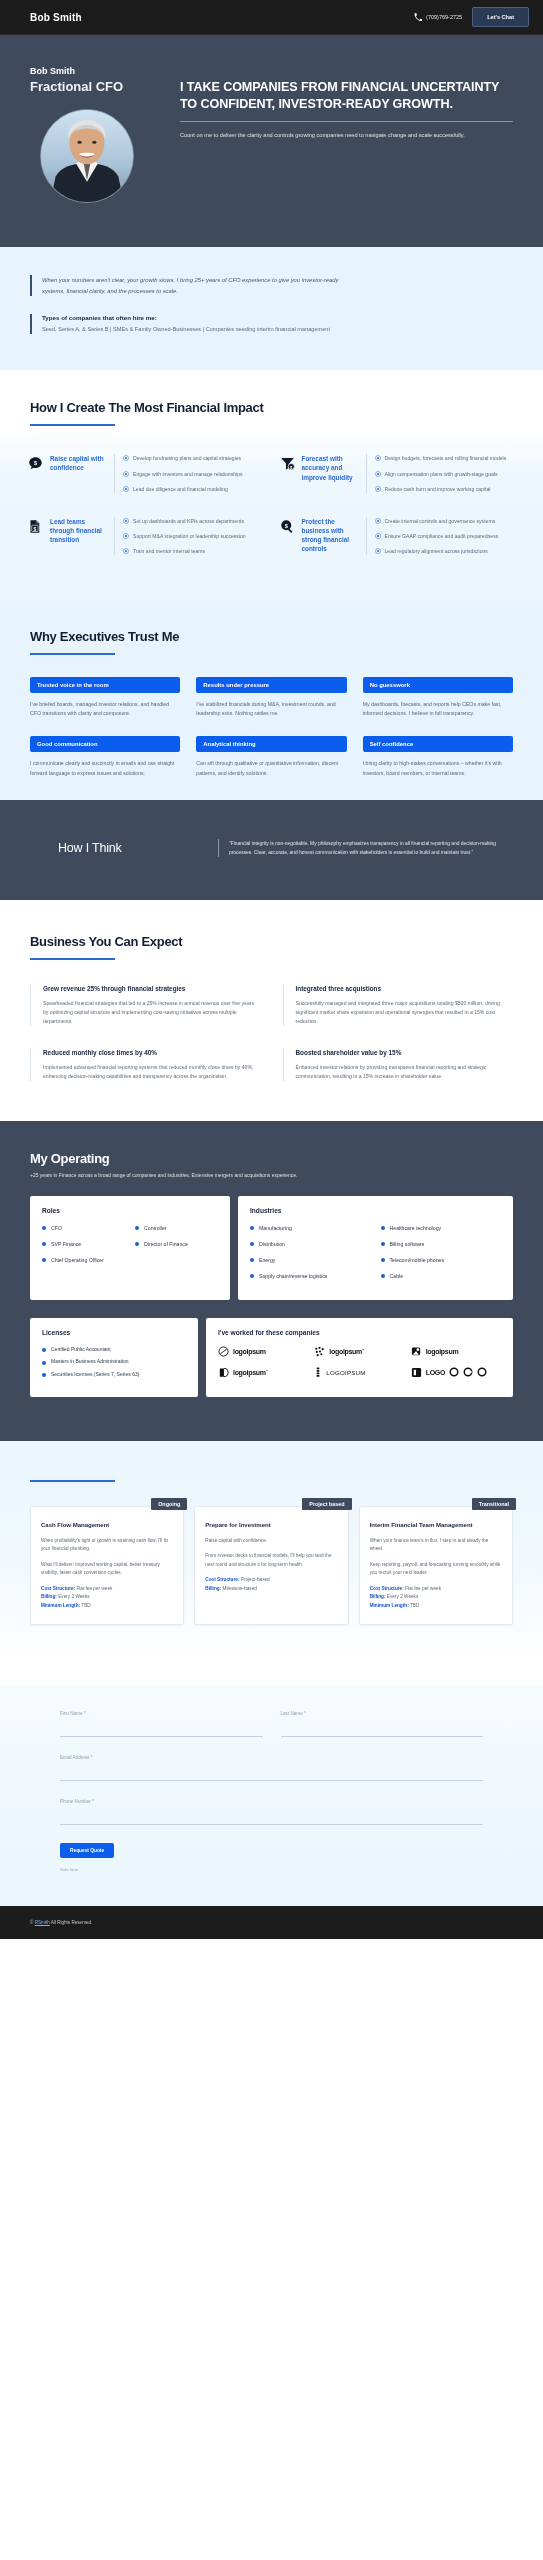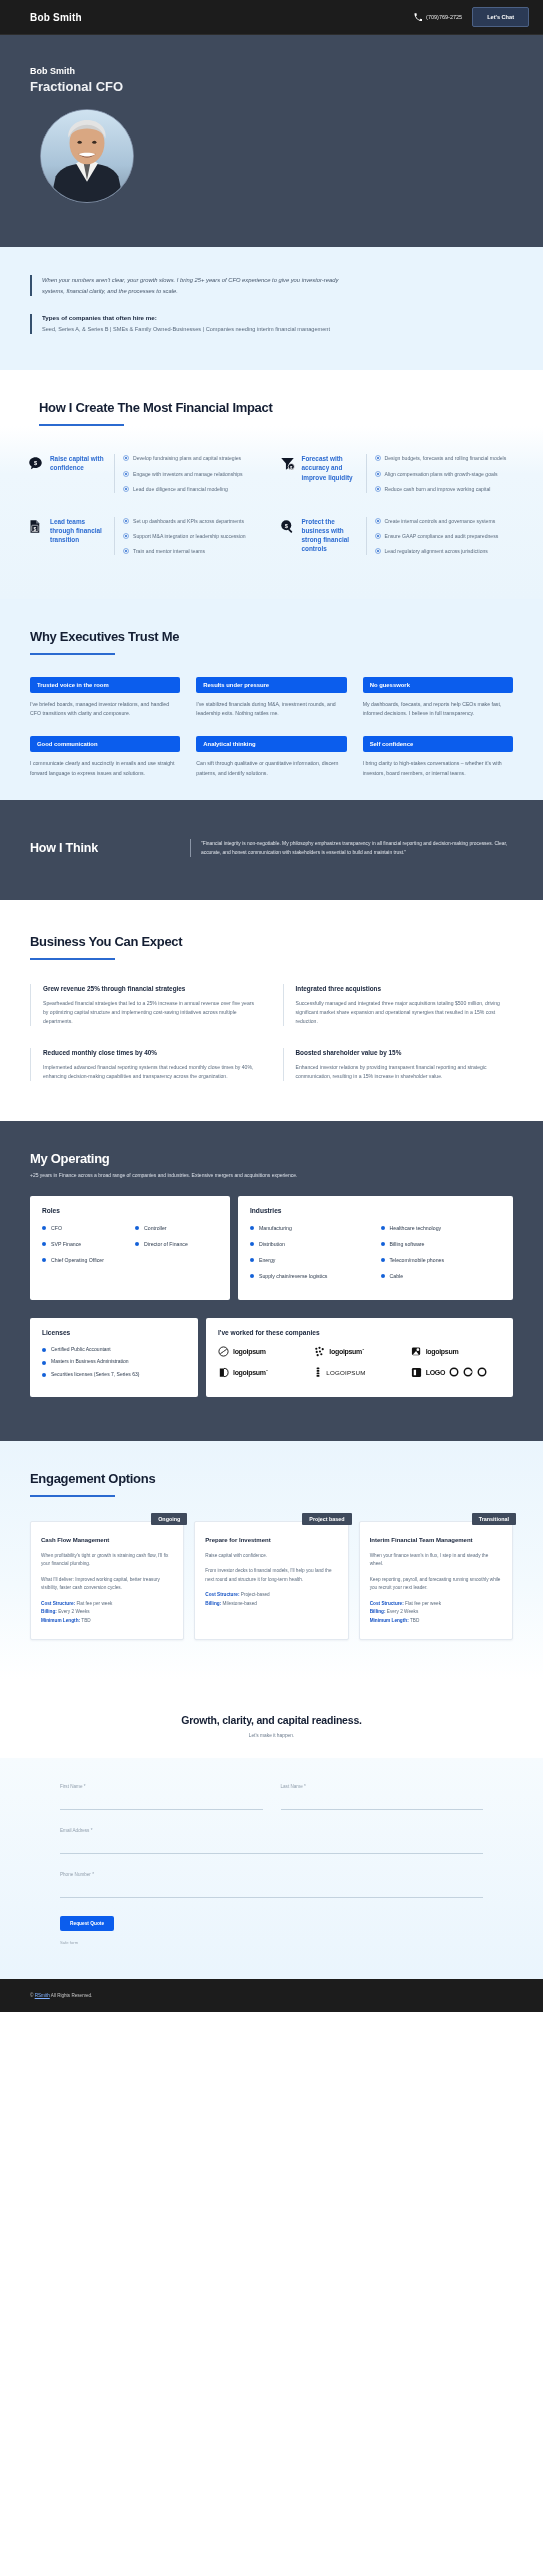--- a/index.html
+++ b/index.html
@@ -61,21 +61,21 @@
 
   
   .band-intro { background:#e8f4fd; padding: 28px 30px 36px 30px; }
   .quote-block { border-left:2px solid #35506e; padding-left:10px; margin-bottom:18px; }
   .quote-text { font-style:italic; color:#46566b; font-size:5.8px; line-height:1.85; max-width:300px; }
   .hire-block { border-left:2px solid #35506e; padding-left:10px; }
   .hire-title { font-weight:700; font-size:6.2px; color:#17233a; margin-bottom:4px; }
   .hire-list { color:#5a6a7d; font-size:5.6px; line-height:1.6; }
 
   
-  .sec { padding: 30px 13px 0 30px; margin-left: 9px; }
+  .sec { padding: 30px 13px 0 30px; }
   .sec-title { font-size:13px; font-weight:800; color:#141e33; letter-spacing:-0.3px; }
   .sec-underline { width:85px; height:2px; background:#2b6ad0; margin-top:9px; }
 
   
   .impact-wrap { background: linear-gradient(180deg,#ffffff 0%,#eef7fd 28%,#eaf5fc 100%); padding: 18px 24px 34px 24px; }
   .impact-grid { display:grid; grid-template-columns:1fr 1fr; gap: 4px 8px; }
   .impact-cell { display:flex; padding: 10px 4px; }
   .imp-ico { width:22px; flex:none; padding-top:2px; }
   .imp-ico svg { width:15px; height:15px; display:block; }
   .imp-head { font-size:6.4px; font-weight:700; color:#2b6ad0; line-height:1.42; width:56px; flex:none; }
@@ -90,21 +90,21 @@
   .trust-wrap { background:#e8f4fd; padding: 30px 30px 22px 30px; }
   .trust-grid { display:grid; grid-template-columns:repeat(3,1fr); gap: 18px 16px; margin-top:22px; }
   .trust-pill {
     background:#0b5ded; color:#fff; font-size:5.9px; font-weight:600;
     padding:5px 7px; border-radius:2px; margin-bottom:7px;
   }
   .trust-body { font-size:5.2px; color:#58687b; line-height:1.75; padding-right:2px; }
 
   
   .think { background:#3f4a5c; padding: 34px 30px 38px 30px; display:flex; align-items:center; min-height:100px; }
-  .think-title { color:#fff; font-size:12.5px; font-weight:700; width:160px; flex:none; letter-spacing:-0.2px;}
+  .think-title { color:#fff; font-size:12.5px; font-weight:400; width:160px; flex:none; letter-spacing:-0.2px;margin-left:28px;}
   .think-quote { border-left:1px solid #8a95a6; padding-left:10px; color:#e3e7ed; font-size:4.9px; line-height:1.85; flex:1; }
 
   
   .results-wrap { background:#fff; padding: 34px 30px 40px 30px; }
   .results-grid { display:grid; grid-template-columns:1fr 1fr; gap:22px 22px; margin-top:24px; }
   .res-cell { border-left:1px solid #d9e1e9; padding-left:12px; }
   .res-h { font-size:6.4px; font-weight:700; color:#17233a; line-height:1.45; margin-bottom:6px; }
   .res-p { font-size:5.1px; color:#5b6b7e; line-height:1.75; }
 
   
@@ -208,20 +208,25 @@
           <ellipse cx="50" cy="36" rx="19" ry="23" fill="#d9a782"></ellipse>
           <path d="M31 32 C31 16 69 16 69 32 C69 24 64 14 50 14 C36 14 31 24 31 32 Z" fill="#cfcfcf"></path>
           <path d="M30 30 C28 22 36 11 50 11 C64 11 72 21 70 31 C66 19 56 16 50 16 C42 16 34 20 30 30 Z" fill="#e3e3e3"></path>
           <ellipse cx="42" cy="35" rx="2.3" ry="1.7" fill="#3a2c22"></ellipse>
           <ellipse cx="58" cy="35" rx="2.3" ry="1.7" fill="#3a2c22"></ellipse>
           <path d="M40 47 C45 52 55 52 60 47 C56 53 44 53 40 47 Z" fill="#7d4b3d"></path>
           <path d="M41 48 C46 46 54 46 59 48 C54 51 46 51 41 48 Z" fill="#ffffff"></path>
         </svg>
       </div>
     </div>
+    <div class="hero-right">
+      <div class="hero-h1">I TAKE COMPANIES FROM FINANCIAL UNCERTAINTY TO CONFIDENT, INVESTOR-READY GROWTH.</div>
+      <div class="hero-rule"></div>
+      <div class="hero-sub">Count on me to deliver the clarity and controls growing companies need to navigate change and scale successfully.</div>
+    </div>
   </div>
 
   <div class="band-intro">
     <div class="quote-block">
       <div class="quote-text">When your numbers aren't clear, your growth slows. I bring 25+ years of CFO experience to give you investor-ready systems, financial clarity, and the processes to scale.</div>
     </div>
     <div class="hire-block">
       <div class="hire-title">Types of companies that often hire me:</div>
       <div class="hire-list">Seed, Series A, &amp; Series B | SMEs &amp; Family Owned-Businesses | Companies needing interim financial management</div>
     </div>
@@ -627,21 +632,20 @@
                 </svg>
               </span>
           </div>
         </div>
       </div>
     </div>
   </div>
 
   <div class="eng-wrap">
     <div class="eng-inner">
-      <div class="sec-title">Engagement Options</div>
       <div class="sec-underline"></div>
       <div class="eng-grid">
 
         <div class="eng-card">
           <div class="eng-tag">Ongoing</div>
           <div class="eng-h">Cash Flow Management</div>
           <div class="eng-p">When profitability's tight or growth is straining cash flow, I'll fix your financial plumbing.</div>
           <div class="eng-p">What I'll deliver: Improved working capital, better treasury visibility, faster cash conversion cycles.</div>
           <div class="eng-meta">
             <div><b>Cost Structure:</b> <span>Flat fee per week</span></div>
@@ -670,24 +674,20 @@
             <div><b>Cost Structure:</b> <span>Flat fee per week</span></div>
             <div><b>Billing:</b> <span>Every 2 Weeks</span></div>
             <div><b>Minimum Length:</b> <span>TBD</span></div>
           </div>
         </div>
 
       </div>
     </div>
   </div>
 
-  <div class="contact">
-    <div class="contact-h">Growth, clarity, and capital readiness.</div>
-    <div class="contact-sub">Let's make it happen.</div>
-  </div>
   <div class="form-wrap">
     <div class="form-row">
       <div class="field">
         <label>First Name *</label>
         <input type="text" style="">
       </div>
       <div class="field">
         <label>Last Name *</label>
         <input type="text" style="">
       </div>

